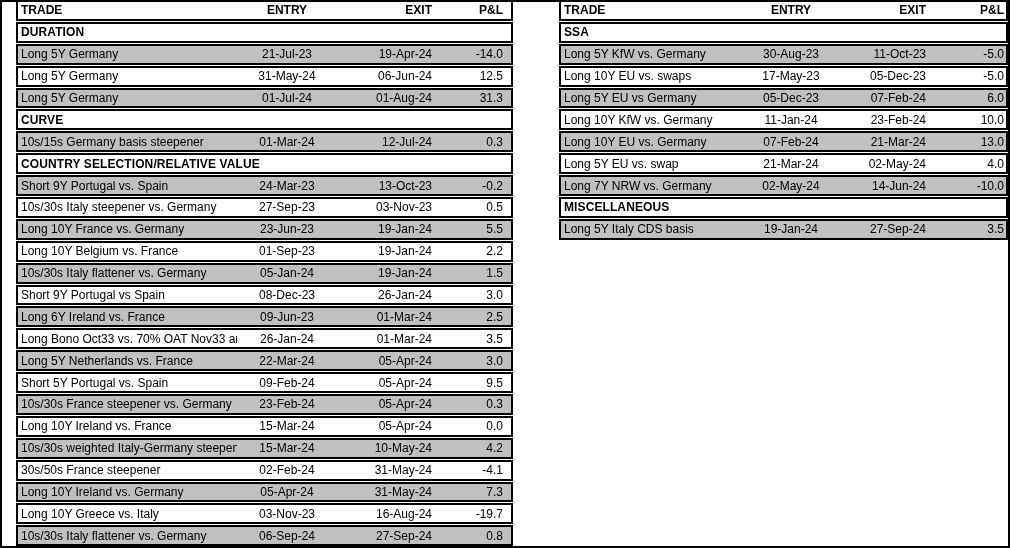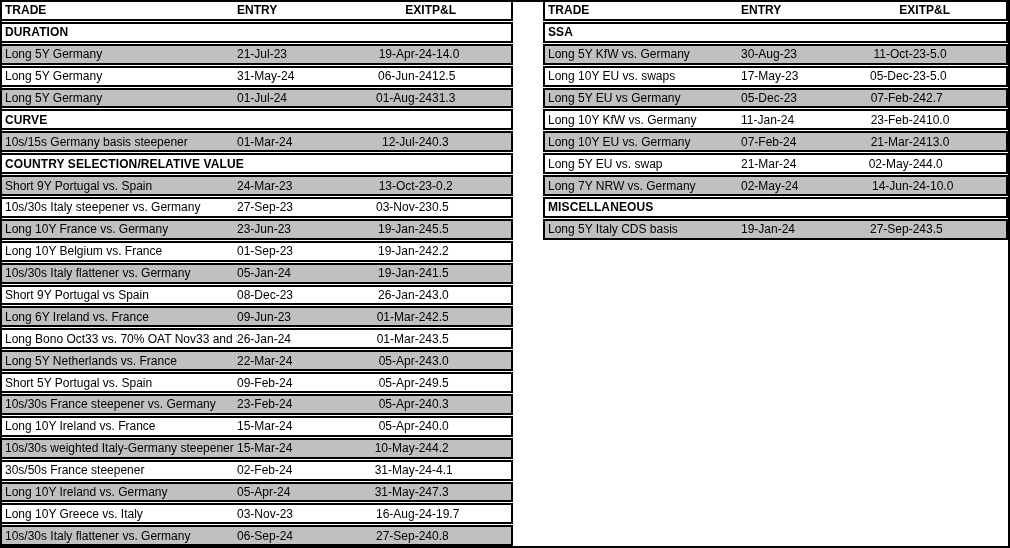--- a/index.html
+++ b/index.html
@@ -20,27 +20,28 @@
   .tbl-right { left: 541px; width: 465px; }
   .row {
     display: flex;
     align-items: center;
     height: 20.9px;
     box-sizing: border-box;
     border: 2px solid #000000;
     margin-bottom: 1px;
     background: #ffffff;
     overflow: hidden;
+    margin-left: 16px;
   }
   .row.shaded { background: #c0c0c0; }
   .cell { white-space: nowrap; overflow: hidden; box-sizing: border-box; }
   .cell.trade { flex: 1 1 auto; padding-left: 3px; }
-  .cell.entry { flex: 0 0 100px; text-align: left; }
+  .cell.entry { flex: 0 0 100px; text-align: center; }
   .cell.exit  { flex: 0 0 95px;  text-align: right; }
-  .cell.pnl   { flex: 0 0 79px;  text-align: left; padding-right: 8px; }
+  .cell.pnl   { flex: 0 0 79px;  text-align: right; padding-right: 8px; }
   .tbl-right .cell.entry { flex-basis: 100px; }
   .tbl-right .cell.exit  { flex-basis: 85px; }
   .tbl-right .cell.pnl   { flex-basis: 80px; padding-right: 2px; }
   .bold { font-weight: bold; }
   .section-row .cell.trade { letter-spacing: 0.1px; }
 </style>
 </head>
 <body>
 
 <div class="canvas">
@@ -206,21 +207,21 @@
       <div class="row data-row plain">
         <div class="cell trade">Long 10Y EU vs. swaps</div>
         <div class="cell entry">17-May-23</div>
         <div class="cell exit">05-Dec-23</div>
         <div class="cell pnl">-5.0</div>
       </div>
       <div class="row data-row shaded">
         <div class="cell trade">Long 5Y EU vs Germany</div>
         <div class="cell entry">05-Dec-23</div>
         <div class="cell exit">07-Feb-24</div>
-        <div class="cell pnl">2.7</div>
+        <div class="cell pnl">6.0</div>
       </div>
       <div class="row data-row plain">
         <div class="cell trade">Long 10Y KfW vs. Germany</div>
         <div class="cell entry">11-Jan-24</div>
         <div class="cell exit">23-Feb-24</div>
         <div class="cell pnl">10.0</div>
       </div>
       <div class="row data-row shaded">
         <div class="cell trade">Long 10Y EU vs. Germany</div>
         <div class="cell entry">07-Feb-24</div>

